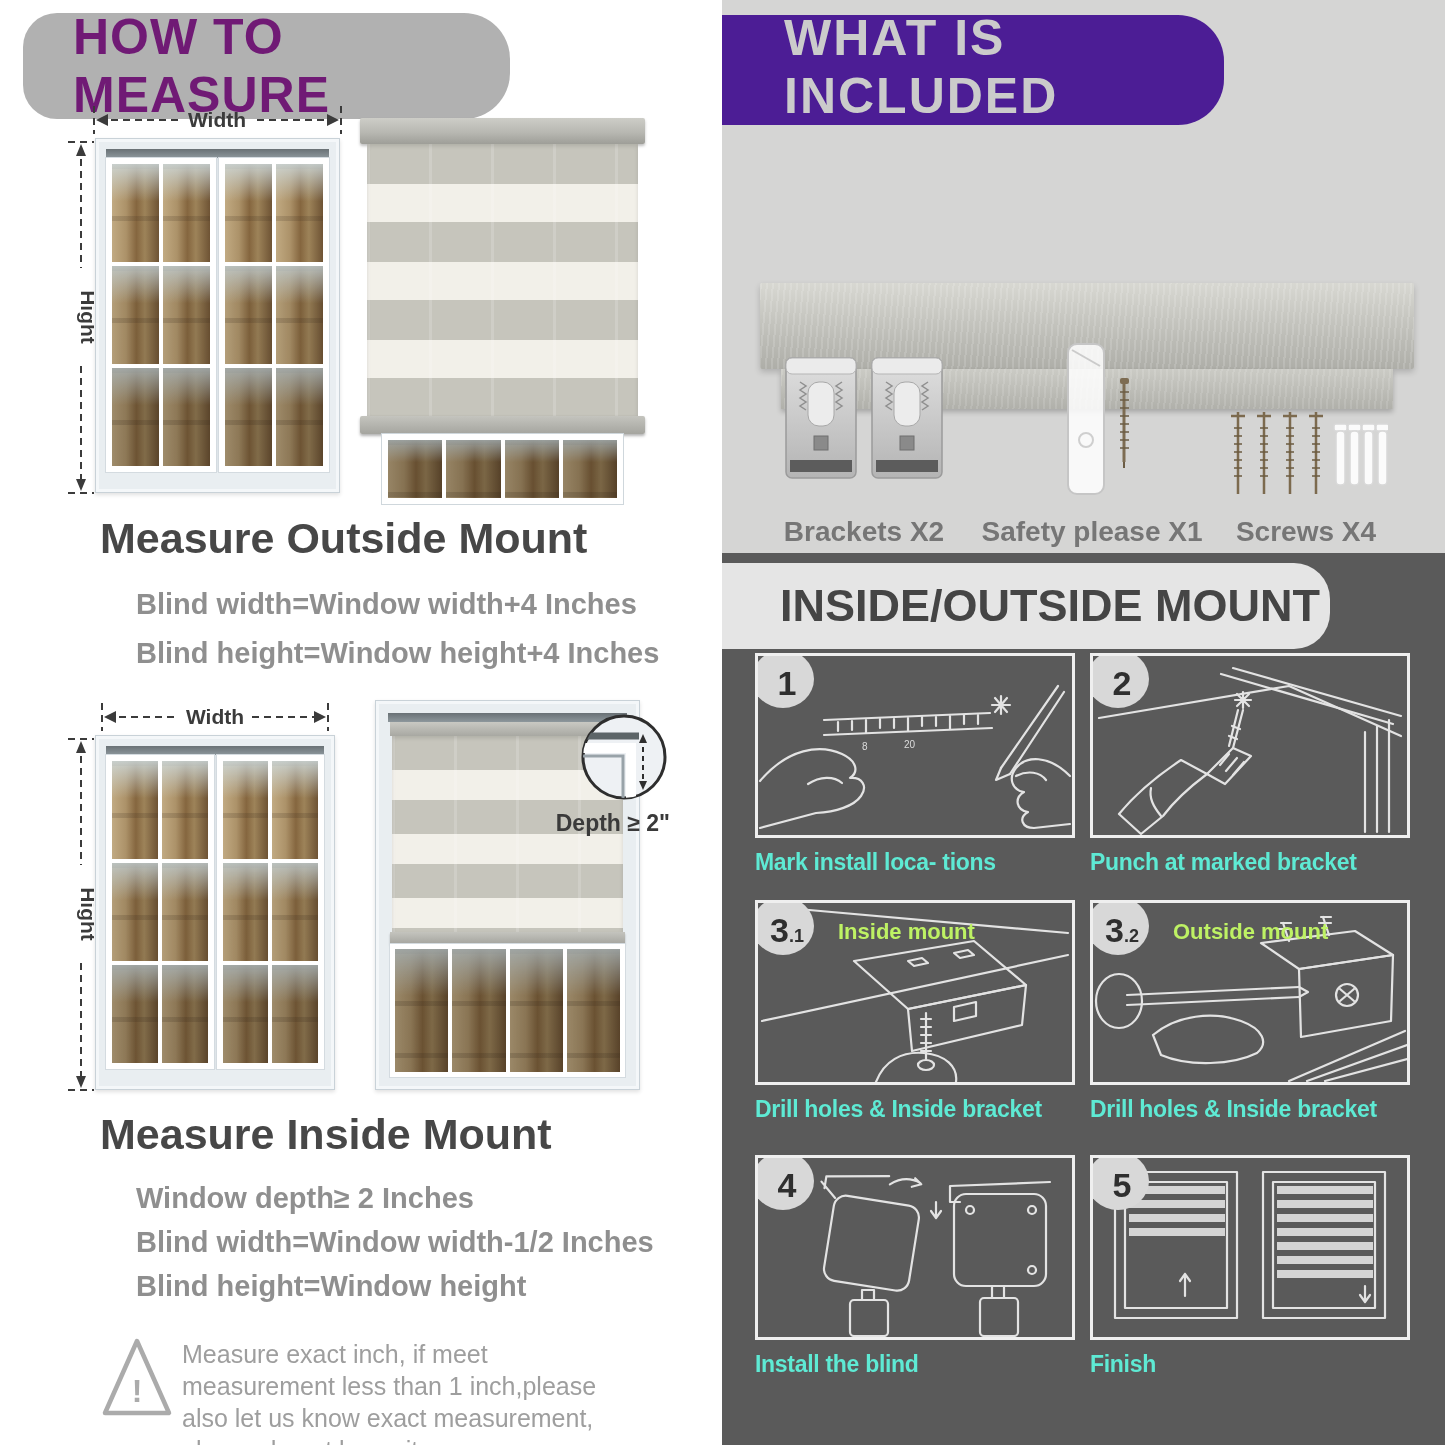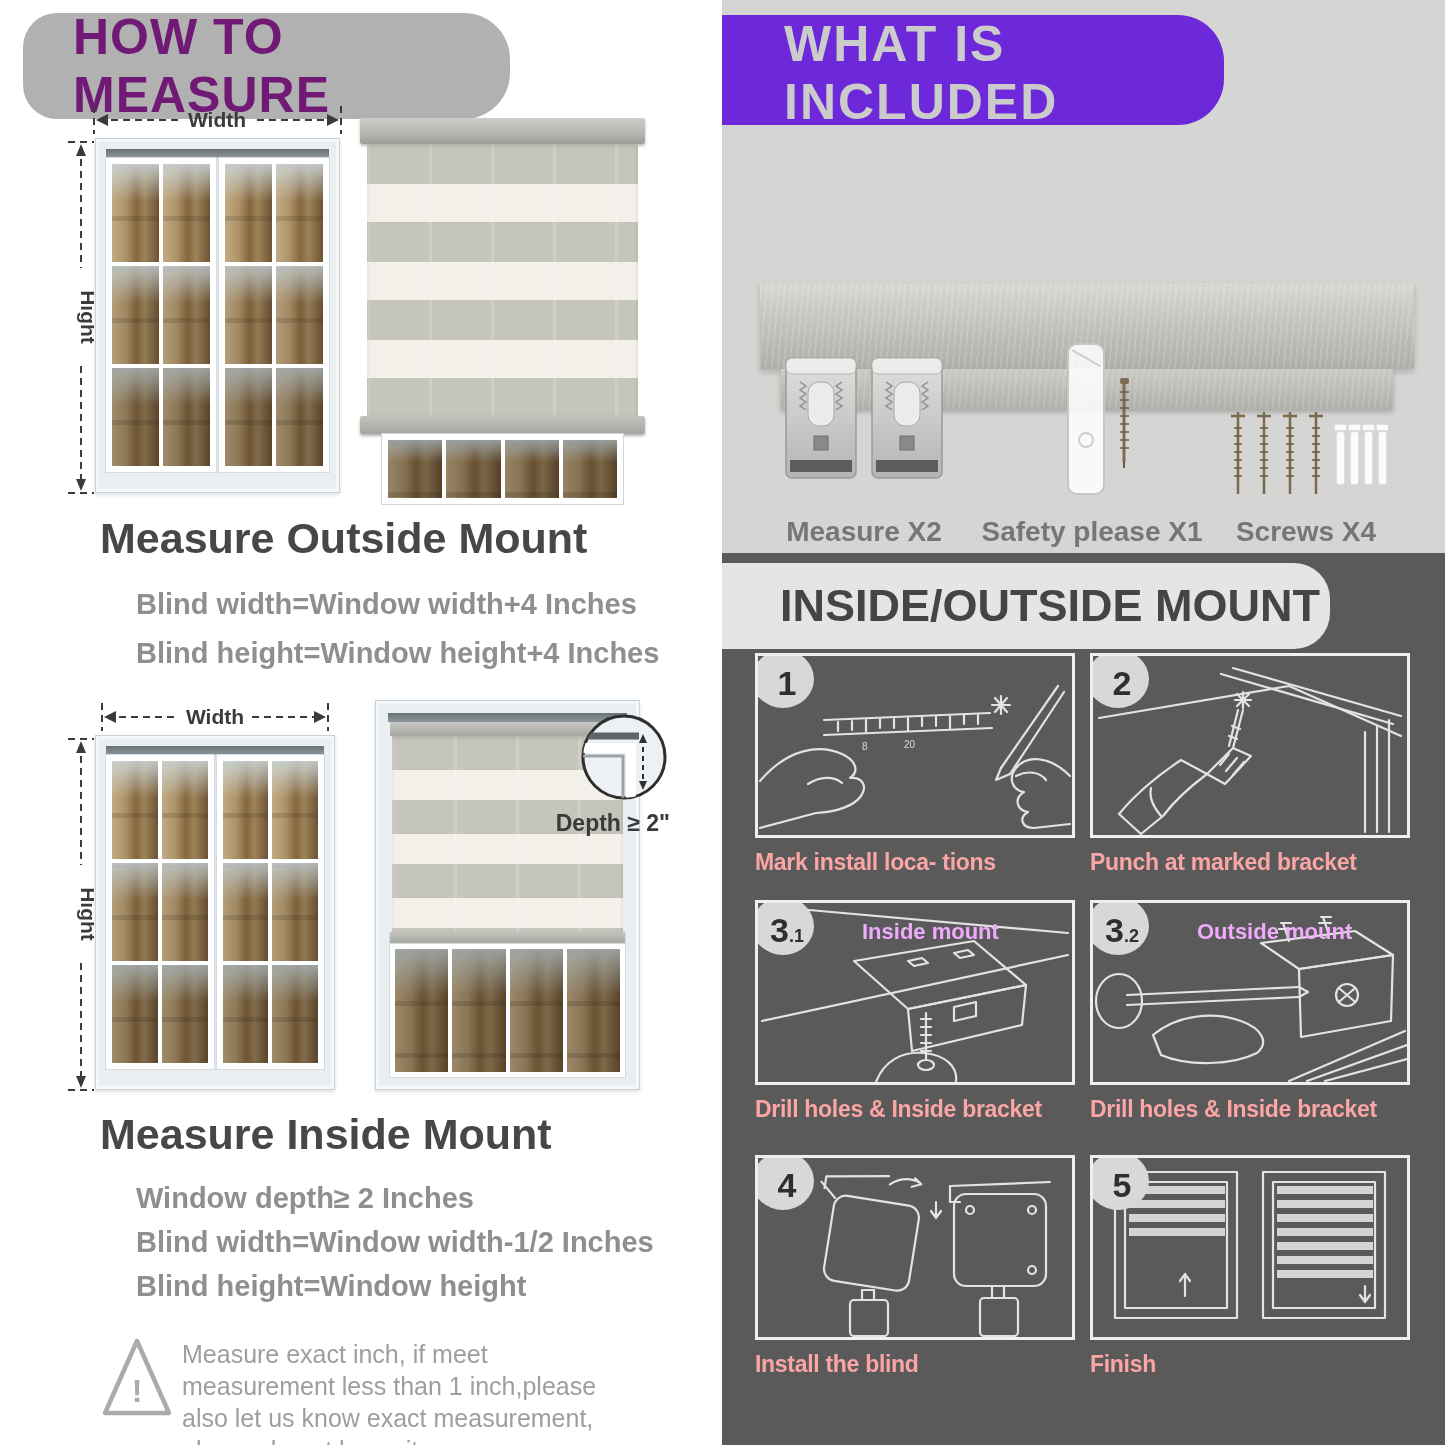--- a/index.html
+++ b/index.html
@@ -9,22 +9,22 @@
   }
   
   .right-top   { position:absolute; left:722px; top:0;     width:723px; height:553px; background:#d5d5d4; }
   .right-bottom{ position:absolute; left:722px; top:553px; width:723px; height:892px; background:#5a5a5a; }
 
   
   .h-left { position:absolute; left:23px; top:13px; width:487px; height:106px; background:#b1b1b1;
             border-radius:34px 46px 46px 34px; display:flex; align-items:center; padding-left:50px; box-sizing:border-box; }
   .h-left span { color:#701a75; font-size:50px; font-weight:bold; letter-spacing:1px; }
 
-  .h-included { position:absolute; left:0; top:15px; width:502px; height:110px; background:#6d28d9;
-                border-radius:0 46px 46px 0; display:flex; align-items:flex-start; padding-left:62px; box-sizing:border-box; }
+  .h-included { position:absolute; left:0; top:15px; width:502px; height:110px; background:#4c1d95;
+                border-radius:0 46px 46px 0; display:flex; align-items:flex-end; padding-left:62px; box-sizing:border-box; }
   .h-included span { color:#cbcbcb; font-size:50px; font-weight:bold; letter-spacing:2px; }
 
   .h-mount { position:absolute; left:0; top:10px; width:608px; height:86px; background:#e5e5e5;
              border-radius:0 36px 36px 0; display:flex; align-items:center; padding-left:58px; box-sizing:border-box; }
   .h-mount span { color:#454545; font-size:45px; font-weight:bold; }
 
   
   .sec-title { position:absolute; left:100px; color:#474747; font-size:43px; font-weight:bold; white-space:nowrap; }
   .sec-line  { position:absolute; left:100px; color:#8f8f8f; font-size:29px; font-weight:bold; white-space:nowrap;margin-left:36px; }
   .depth-label { position:absolute; left:545px; top:810px; width:125px; text-align:right;
@@ -96,22 +96,22 @@
   .step { position:absolute; width:320px; }
   .s1 { left:33px;  top:100px; }  .s2 { left:368px; top:100px; }
   .s3 { left:33px;  top:347px; }  .s4 { left:368px; top:347px; }
   .s5 { left:33px;  top:602px; }  .s6 { left:368px; top:602px; }
   .panel { position:relative; width:314px; height:179px; border:3px solid #efefef; overflow:hidden; }
   .badge { position:absolute; left:-6px; top:-6px; width:62px; height:58px; border-radius:50%;
            background:#d8d8d8; display:flex; align-items:center; justify-content:center;
            padding:8px 0 0 8px; box-sizing:border-box; }
   .badge .num { font-size:34px; font-weight:bold; color:#2f2f2f; line-height:1; }
   .badge .sub { font-size:18px; font-weight:bold; color:#2f2f2f; margin-top:11px; line-height:1; }
-  .ptitle { position:absolute; left:80px; top:16px; color:#f0abfc; font-weight:bold; font-size:22px; white-space:nowrap;margin-left:24px; }
-  .caption { margin-top:11px; color:#fca5a5; font-weight:bold; font-size:23px; letter-spacing:-0.3px; white-space:nowrap; }
+  .ptitle { position:absolute; left:80px; top:16px; color:#bef264; font-weight:bold; font-size:22px; white-space:nowrap; }
+  .caption { margin-top:11px; color:#5eead4; font-weight:bold; font-size:23px; letter-spacing:-0.3px; white-space:nowrap; }
   .line-art { position:absolute; left:0; top:0; }
   .line-art * { vector-effect:non-scaling-stroke; }
 
   
   .dim { position:absolute; }
   svg text { font-family:"Liberation Sans", sans-serif; }
 </style>
 </head>
 <body>
 
@@ -181,21 +181,21 @@
           <rect x="108" y="21" width="9" height="54" rx="4"></rect>
         <rect x="120" y="14" width="13" height="7" rx="2"></rect>
           <rect x="122" y="21" width="9" height="54" rx="4"></rect>
         <rect x="134" y="14" width="13" height="7" rx="2"></rect>
           <rect x="136" y="21" width="9" height="54" rx="4"></rect>
         <rect x="148" y="14" width="13" height="7" rx="2"></rect>
           <rect x="150" y="21" width="9" height="54" rx="4"></rect>
       </g>
     </svg>
 
-    <span class="plabel" style="left:142px;">Measure X2</span>
+    <span class="plabel" style="left:142px;">Brackets X2</span>
     <span class="plabel" style="left:370px;">Safety please X1</span>
     <span class="plabel" style="left:584px;">Screws X4</span>
   </section>
 
   <section class="right-bottom">
     <div class="h-mount">
       <span>INSIDE/OUTSIDE MOUNT</span>
     </div>
 
     <div class="step s1">

